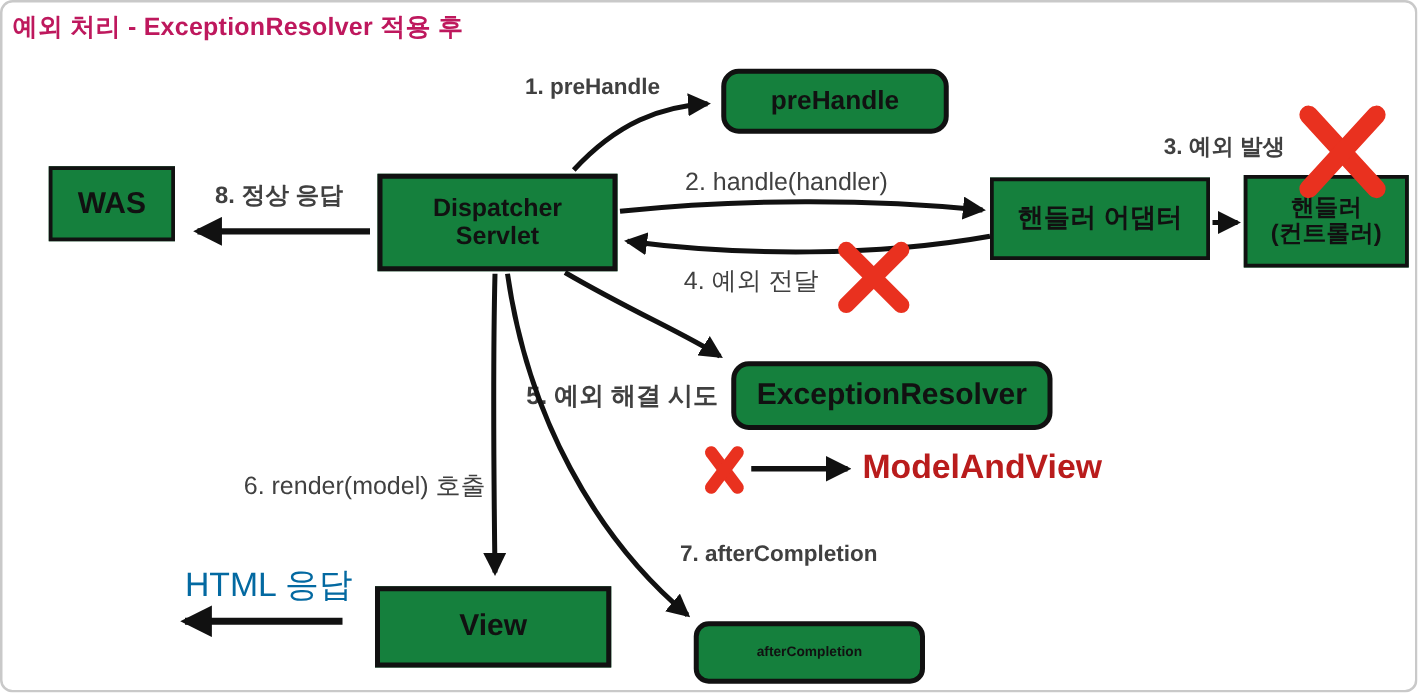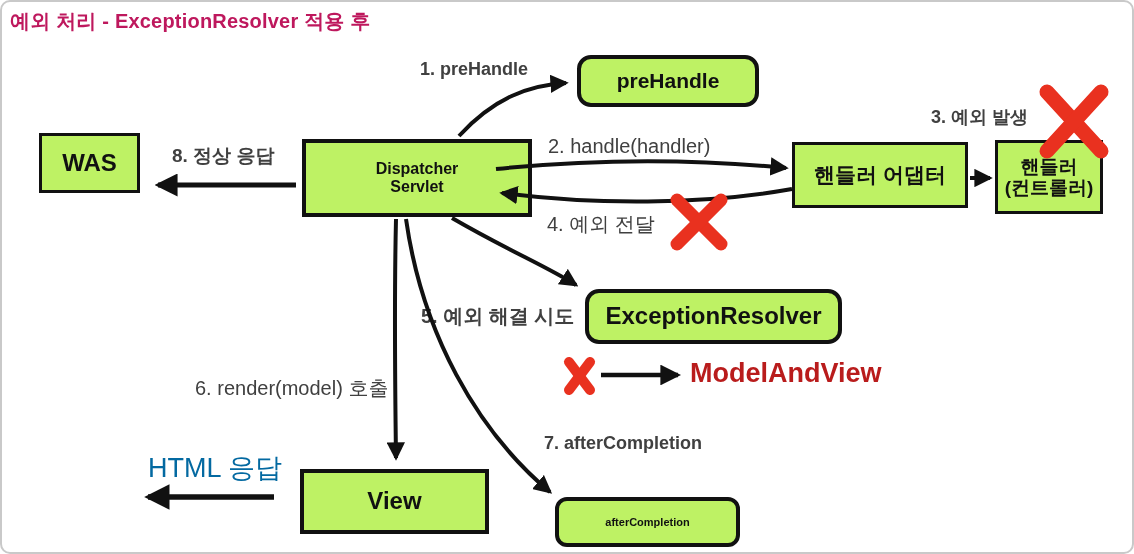--- a/index.html
+++ b/index.html
@@ -15,21 +15,21 @@
     border-radius:10px;
     overflow:hidden;
   }
   .title {
     position:absolute; left:8px; top:6px;
     font-size:20px; font-weight:bold; color:#be185d;
     letter-spacing:0.2px;
   }
   .box {
     position:absolute;
-    background:#bef264;
+    background:#15803d;
     border:3.5px solid #111111;
     color:#111111;
     display:flex; flex-direction:column;
     align-items:center; justify-content:center;
     font-weight:bold; text-align:center;
     line-height:1.12;
     z-index:2;
   }
   .rounded { border-radius:14px; border-width:4px; }
   .lbl {
@@ -55,34 +55,34 @@
 <body>
 
 <div class="canvas">
 
   <div class="title">예외 처리 - ExceptionResolver 적용 후</div>
 
   <div class="box" style="left:37px; top:131px; width:101px; height:60px; font-size:24px;">
     <span>WAS</span>
   </div>
 
-  <div class="box" style="left:300px; top:137px; width:230px; height:78px; font-size:16px; border-width:4px;">
+  <div class="box" style="left:300px; top:137px; width:192px; height:78px; font-size:20px; border-width:4px;">
     <span>Dispatcher</span>
     <span>Servlet</span>
   </div>
 
   <div class="box rounded" style="left:575px; top:53px; width:182px; height:52px; font-size:21px;">
     <span>preHandle</span>
   </div>
 
   <div class="box" style="left:790px; top:140px; width:176px; height:66px; font-size:21px;">
     <span>핸들러 어댑터</span>
   </div>
 
-  <div class="box" style="left:993px; top:138px; width:108px; height:74px; font-size:19px;">
+  <div class="box" style="left:993px; top:138px; width:132px; height:74px; font-size:19px;">
     <span>핸들러</span>
     <span>(컨트롤러)</span>
   </div>
 
   <div class="box rounded" style="left:583px; top:287px; width:257px; height:55px; font-size:24px;">
     <span>ExceptionResolver</span>
   </div>
 
   <div class="box" style="left:298px; top:467px; width:189px; height:65px; font-size:24px; border-width:4px;">
     <span>View</span>

